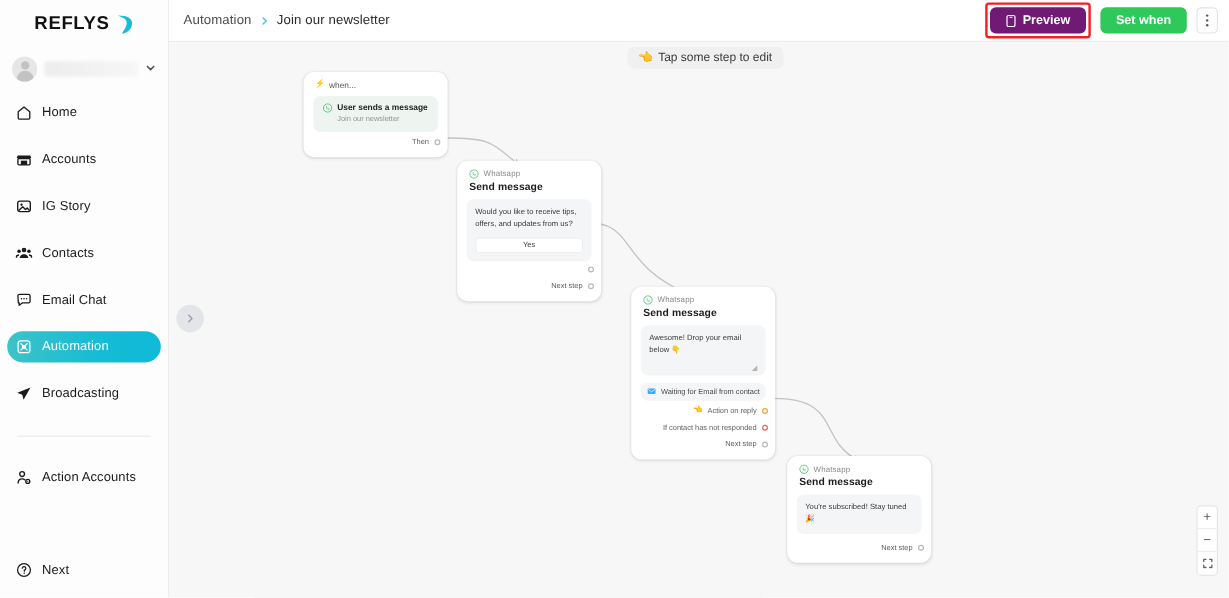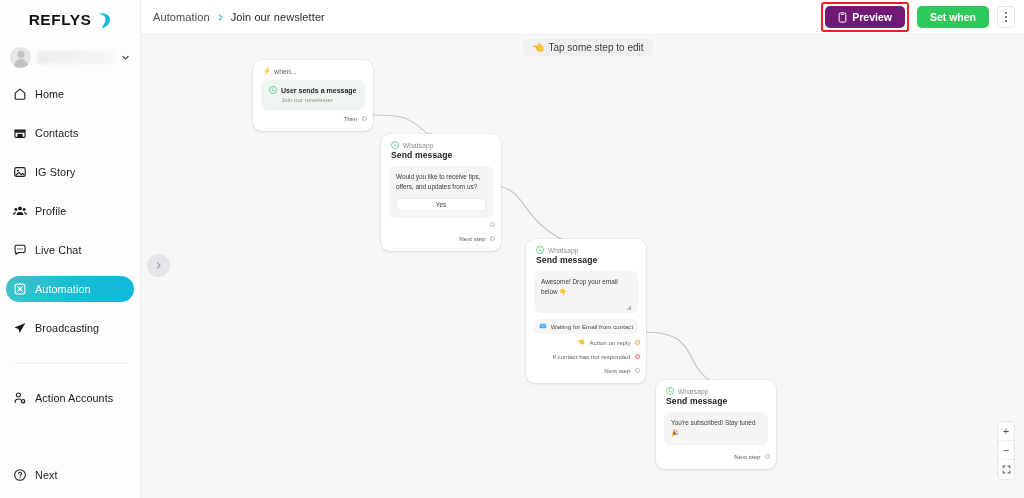--- a/index.html
+++ b/index.html
@@ -239,21 +239,21 @@
       </div>
 
       <div class="nav-item">
         <span>
           <svg class="ic" viewBox="0 0 16 16">
               <path d="M2 4 h12 l1 2.5 H1 Z" fill="#1b1b1b"></path>
               <rect x="2.2" y="7" width="11.6" height="6" rx="1" fill="none" stroke="#1b1b1b" stroke-width="1.3"></rect>
               <rect x="5" y="9" width="6" height="4" fill="#1b1b1b"></rect>
             </svg>
         </span>
-        <span class="lbl">Contacts</span>
+        <span class="lbl">Accounts</span>
       </div>
 
       <div class="nav-item">
         <span>
           <svg class="ic" viewBox="0 0 16 16">
               <rect x="2" y="3" width="12" height="10" rx="2" fill="none" stroke="#1b1b1b" stroke-width="1.3"></rect>
               <circle cx="5.6" cy="6.4" r="1.1" fill="#1b1b1b"></circle>
               <path d="M3 12 L6.8 8.4 L9.4 11 L11 9.6 L13 11.6" fill="none" stroke="#1b1b1b" stroke-width="1.3" stroke-linejoin="round"></path>
             </svg>
         </span>
@@ -263,33 +263,33 @@
       <div class="nav-item">
         <span>
           <svg class="ic" viewBox="0 0 16 16">
               <circle cx="8" cy="5" r="2.2" fill="#1b1b1b"></circle>
               <circle cx="3.3" cy="6.2" r="1.7" fill="#1b1b1b"></circle>
               <circle cx="12.7" cy="6.2" r="1.7" fill="#1b1b1b"></circle>
               <path d="M4 12.5 c0-2.1 1.8-3.4 4-3.4 s4 1.3 4 3.4 Z" fill="#1b1b1b"></path>
               <path d="M0.6 12.3 c0-1.6 1.2-2.5 2.7-2.5 M15.4 12.3 c0-1.6-1.2-2.5-2.7-2.5" stroke="#1b1b1b" stroke-width="1.4" fill="none"></path>
             </svg>
         </span>
-        <span class="lbl">Profile</span>
+        <span class="lbl">Contacts</span>
       </div>
 
       <div class="nav-item">
         <span>
           <svg class="ic" viewBox="0 0 16 16">
               <path d="M2.2 4.2 a1.6 1.6 0 0 1 1.6-1.6 h8.4 a1.6 1.6 0 0 1 1.6 1.6 v5 a1.6 1.6 0 0 1-1.6 1.6 H6.4 L3.4 13 v-2.2 h-.8 Z" fill="none" stroke="#1b1b1b" stroke-width="1.25" stroke-linejoin="round"></path>
               <circle cx="5.6" cy="6.8" r=".75" fill="#1b1b1b"></circle>
               <circle cx="8" cy="6.8" r=".75" fill="#1b1b1b"></circle>
               <circle cx="10.4" cy="6.8" r=".75" fill="#1b1b1b"></circle>
             </svg>
         </span>
-        <span class="lbl">Live Chat</span>
+        <span class="lbl">Email Chat</span>
       </div>
 
       <div class="nav-item active">
         <span>
           <svg class="ic" viewBox="0 0 16 16">
               <rect x="2.4" y="2.4" width="11.2" height="11.2" rx="2.4" fill="none" stroke="#fff" stroke-width="1.2"></rect>
               <path d="M4.6 4.6 L11.4 11.4 M11.4 4.6 L4.6 11.4" stroke="#fff" stroke-width="1.1"></path>
               <circle cx="8" cy="8" r="1.5" fill="none" stroke="#fff" stroke-width="1.1"></circle>
             </svg>
         </span>

